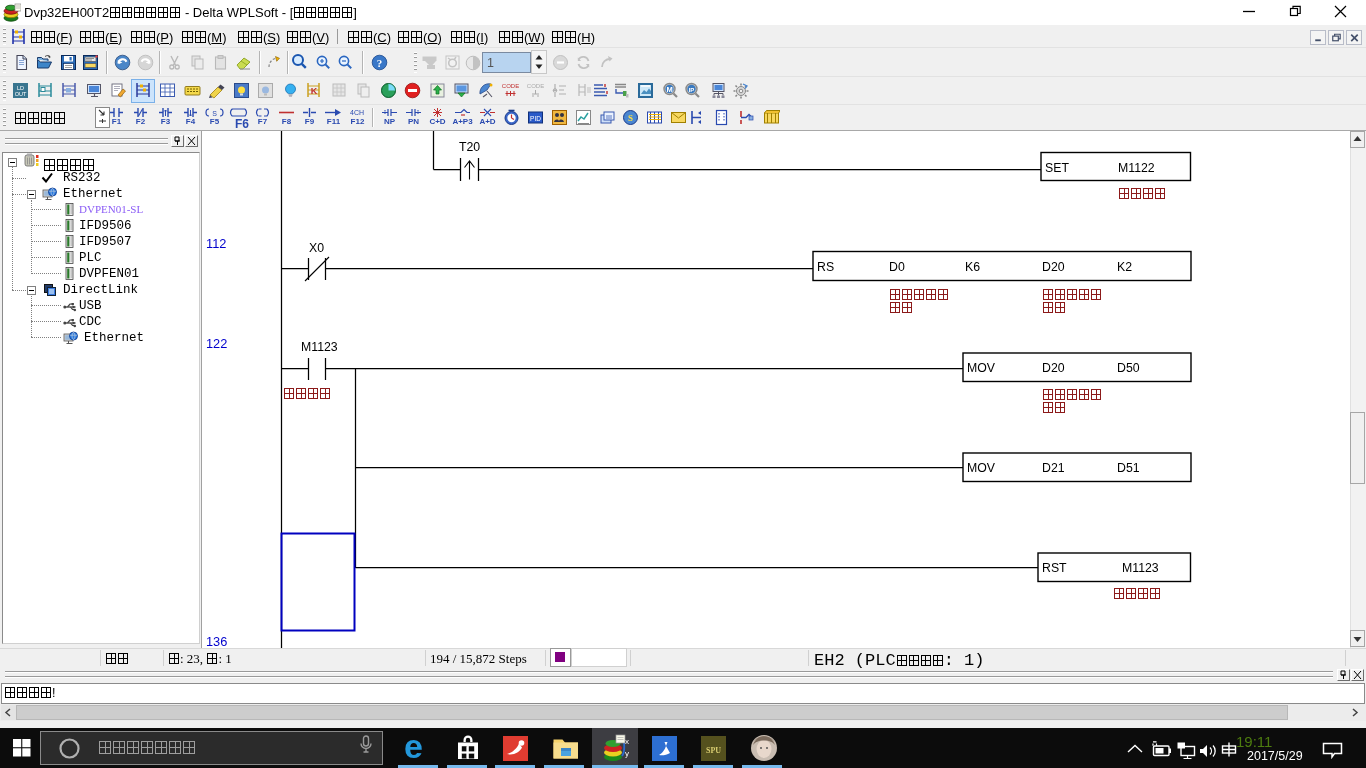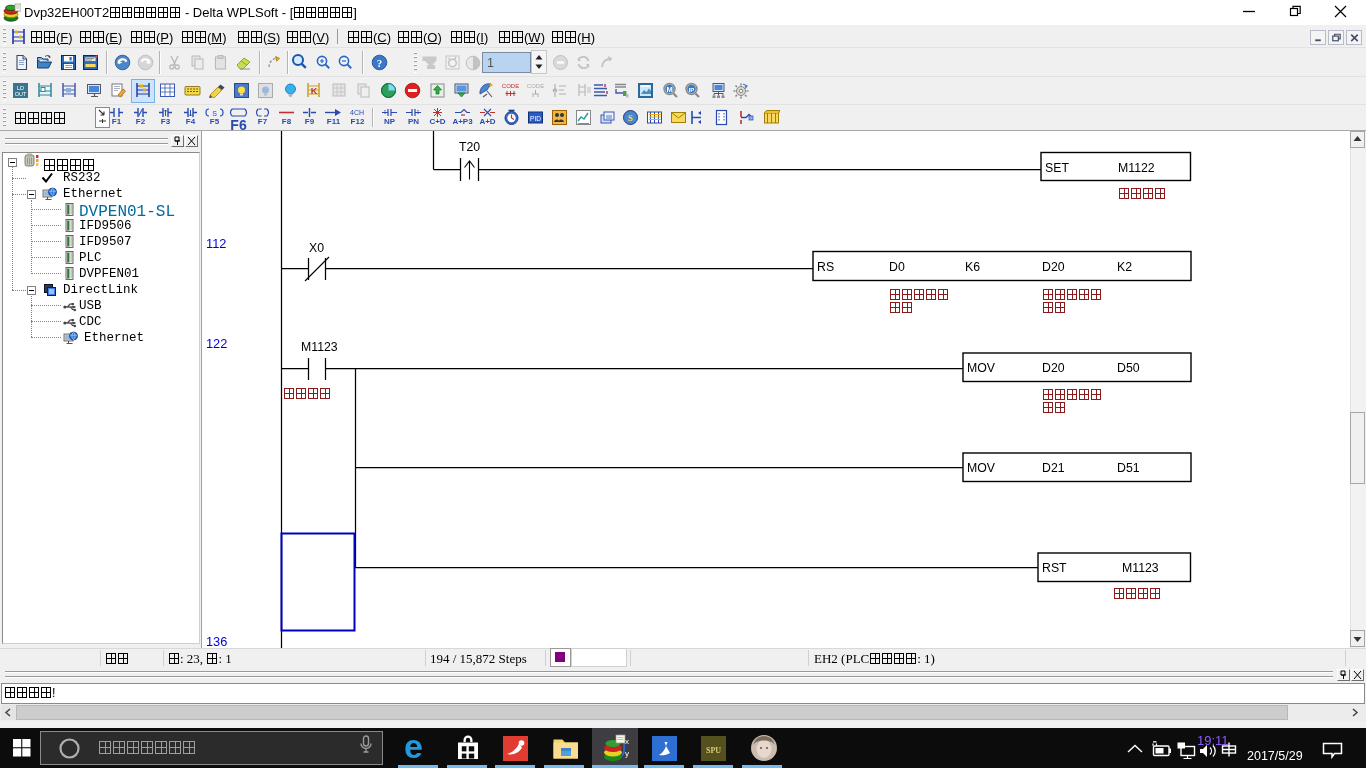--- a/index.html
+++ b/index.html
@@ -376,21 +376,21 @@
   </svg>
 <div class="ab" style="left:180px;top:117px;width:21px;text-align:center;font-size:8px;font-weight:bold;color:#2a4ab0">F4</div>
 <svg class="ab" style="left:204px;top:108px" width="21" height="10" viewBox="0 0 21 10">
     <path d="M5 1Q2 1 2 4.5T5 8M16 1q3 0 3 3.5T16 8" fill="none" stroke="#2a4ab0" stroke-width="1.2"></path>
     <text x="10.5" y="7.5" font-size="7" fill="#2a4ab0" text-anchor="middle" font-family="Liberation Sans">S</text>
   </svg>
 <div class="ab" style="left:204px;top:117px;width:21px;text-align:center;font-size:8px;font-weight:bold;color:#2a4ab0">F5</div>
 <svg class="ab" style="left:228px;top:108px" width="21" height="10" viewBox="0 0 21 10">
     <path d="M4 1h13M4 8h13M4 1Q1 4.5 4 8M17 1q3 3.5 0 7" fill="none" stroke="#2a4ab0" stroke-width="1.2"></path>
   </svg>
-<div class="ab" style="left:228px;top:117px;width:21px;text-align:center;font-size:14px;font-weight:bold;color:#2a4ab0">F6</div>
+<div class="ab" style="left:228px;top:117px;width:21px;text-align:right;font-size:12px;font-weight:bold;color:#2a4ab0">F6</div>
 <svg class="ab" style="left:252px;top:108px" width="21" height="10" viewBox="0 0 21 10">
     <path d="M6 1Q3 4.5 6 8M15 1q3 3.5 0 7M6.5 1h3M6.5 8h3M12 1h3M12 8h3" fill="none" stroke="#2a4ab0" stroke-width="1.2"></path>
   </svg>
 <div class="ab" style="left:252px;top:117px;width:21px;text-align:center;font-size:8px;font-weight:bold;color:#2a4ab0">F7</div>
 <svg class="ab" style="left:276px;top:108px" width="21" height="10" viewBox="0 0 21 10">
     <path d="M3 4.5h15" stroke="#c03030" stroke-width="1.6"></path>
   </svg>
 <div class="ab" style="left:276px;top:117px;width:21px;text-align:center;font-size:8px;font-weight:bold;color:#2a4ab0">F8</div>
 <svg class="ab" style="left:299px;top:108px" width="21" height="10" viewBox="0 0 21 10">
     <path d="M10.5 0v9M4 4.5h5M12 4.5h5" stroke="#2a4ab0" stroke-width="1.4"></path>
@@ -595,21 +595,21 @@
 <path d="M3.5 12.5h6M5.5 10v2.5" stroke="#555" stroke-width="1"></path>
 <circle cx="10.5" cy="5" r="4" fill="#2a7ae0" stroke="#0a3a90" stroke-width="0.8"></circle>
     <path d="M7 4.2h7M10.5 1.2c2 2.5 2 5 0 7.6M10.5 1.2c-2 2.5-2 5 0 7.6" fill="none" stroke="#bcd" stroke-width="0.7"></path>
   </svg>
 <span class="ab" style="left:63px;top:187px;font-family:'Liberation Mono',monospace;font-size:12.5px;color:#000">Ethernet</span>
 <svg class="ab" style="left:64px;top:203px" width="12" height="13" viewBox="0 0 12 13">
     <rect x="2" y="0.5" width="7" height="12" fill="#eee" stroke="#444" stroke-width="0.8"></rect>
     <rect x="3.2" y="1.5" width="2.2" height="10" fill="#2a7a2a"></rect>
 <path d="M6.5 2h1.8M6.5 4h1.8M6.5 6h1.8M6.5 8h1.8M6.5 10h1.8" stroke="#888" stroke-width="0.8"></path>
   </svg>
-<span class="ab" style="left:79px;top:203px;font-family:Liberation Mono, monospace;font-size:16px;color:#0369a1">DVPEN01-SL</span>
+<span class="ab" style="left:79px;top:203px;font-family:Liberation Serif, serif;font-size:11px;color:#8b5cf6">DVPEN01-SL</span>
 <svg class="ab" style="left:64px;top:219px" width="12" height="13" viewBox="0 0 12 13">
     <rect x="2" y="0.5" width="7" height="12" fill="#eee" stroke="#444" stroke-width="0.8"></rect>
     <rect x="3.2" y="1.5" width="2.2" height="10" fill="#2a7a2a"></rect>
 <path d="M6.5 2h1.8M6.5 4h1.8M6.5 6h1.8M6.5 8h1.8M6.5 10h1.8" stroke="#888" stroke-width="0.8"></path>
   </svg>
 <span class="ab" style="left:79px;top:219px;font-family:'Liberation Mono',monospace;font-size:12.5px;color:#000">IFD9506</span>
 <svg class="ab" style="left:64px;top:235px" width="12" height="13" viewBox="0 0 12 13">
     <rect x="2" y="0.5" width="7" height="12" fill="#eee" stroke="#444" stroke-width="0.8"></rect>
     <rect x="3.2" y="1.5" width="2.2" height="10" fill="#2a7a2a"></rect>
 <path d="M6.5 2h1.8M6.5 4h1.8M6.5 6h1.8M6.5 8h1.8M6.5 10h1.8" stroke="#888" stroke-width="0.8"></path>
@@ -678,21 +678,21 @@
 <div class="ab" style="left:630px;top:650px;width:1px;height:16px;background:#d0d0d0"></div>
 <div class="ab" style="left:808px;top:650px;width:1px;height:16px;background:#d0d0d0"></div>
 <div class="ab" style="left:1345px;top:650px;width:1px;height:16px;background:#d0d0d0"></div>
 <span class="ab" style="left:105px;top:651px;font-family:'Liberation Serif',serif;font-size:13px"><i class="h"></i><i class="h"></i></span>
 <span class="ab" style="left:168px;top:651px;font-family:'Liberation Serif',serif;font-size:13px"><i class="h"></i>: 23, <i class="h"></i>: 1</span>
 <span class="ab" style="left:430px;top:651px;font-family:'Liberation Serif',serif;font-size:13px">194 / 15,872 Steps</span>
 <div class="ab" style="left:550px;top:648px;width:21px;height:19px;background:#fff;border:1px solid #9a9a9a">
     <div style="position:absolute;left:4px;top:3px;width:10px;height:10px;background:#800080"></div>
   </div>
 <div class="ab" style="left:571px;top:648px;width:56px;height:19px;background:#fff;border:1px solid #d0d0d0"></div>
-<span class="ab" style="left:814px;top:651px;font-family:Liberation Serif, serif;font-size:13px">EH2 (PLC<i class="h"></i><i class="h"></i><i class="h"></i><i class="h"></i>: 1)</span>
+<span class="ab" style="left:814px;top:651px;font-family:Liberation Mono, monospace;font-size:17px">EH2 (PLC<i class="h"></i><i class="h"></i><i class="h"></i><i class="h"></i>: 1)</span>
 <div class="ab" style="left:5px;top:671px;width:1328px;height:2px;border-top:1px solid #9a9a9a;border-bottom:1px solid #fff"></div>
 <div class="ab" style="left:5px;top:676px;width:1328px;height:2px;border-top:1px solid #9a9a9a;border-bottom:1px solid #fff"></div>
 <div class="ab btn3" style="left:1337px;top:669px;width:13px;height:12px">
     <svg width="11" height="10" viewBox="0 0 11 10">
       <path d="M3 1h4v4H3zM3 5h5M5.5 5v4" fill="none" stroke="#000" stroke-width="1"></path>
     </svg>
   </div>
 <div class="ab btn3" style="left:1351px;top:669px;width:13px;height:12px">
     <svg width="11" height="10" viewBox="0 0 11 10">
       <path d="M2 1l7 8M9 1L2 9" stroke="#000" stroke-width="1"></path>
@@ -792,16 +792,16 @@
       <path d="M29 5.5v2.2M32.5 5.5v2.2M29 3.8h3.5" stroke-width="1.2"></path>
 <rect x="53.5" y="4.5" width="7.5" height="6" fill="#fff" stroke="none"></rect>
       <rect x="57" y="8.5" width="13.5" height="9"></rect>
       <path d="M63.5 17.5v3M59.5 20.5h8" stroke-width="1.2"></path>
 <path d="M76 11v4h3l4 4V7l-4 4z" fill="#fff" stroke="none"></path>
       <path d="M86 9.5a5 5 0 0 1 0 7M89 7.5a8 8 0 0 1 0 11" stroke-width="1.3"></path>
 <rect x="98.5" y="8" width="13" height="7"></rect>
       <path d="M105 4.5v14M98.5 11.5h13" stroke-width="1.4"></path>
 </g>
   </svg>
-<span class="ab" style="left:1197px;top:733px;font-size:13px;color:#8b5cf6">19:11</span>
+<span class="ab" style="left:1236px;top:733px;font-size:15px;color:#4d7c0f">19:11</span>
 <span class="ab" style="left:1247px;top:749px;font-size:12.5px;color:#fff">2017/5/29</span>
 <svg class="ab" style="left:1322px;top:742px" width="21" height="17" viewBox="0 0 21 17">
     <path d="M1.5 1.5h18v10h-7l-2.5 3.5-0-3.5h-8.5z" fill="none" stroke="#fff" stroke-width="1.5"></path>
   </svg>
 </body></html>

